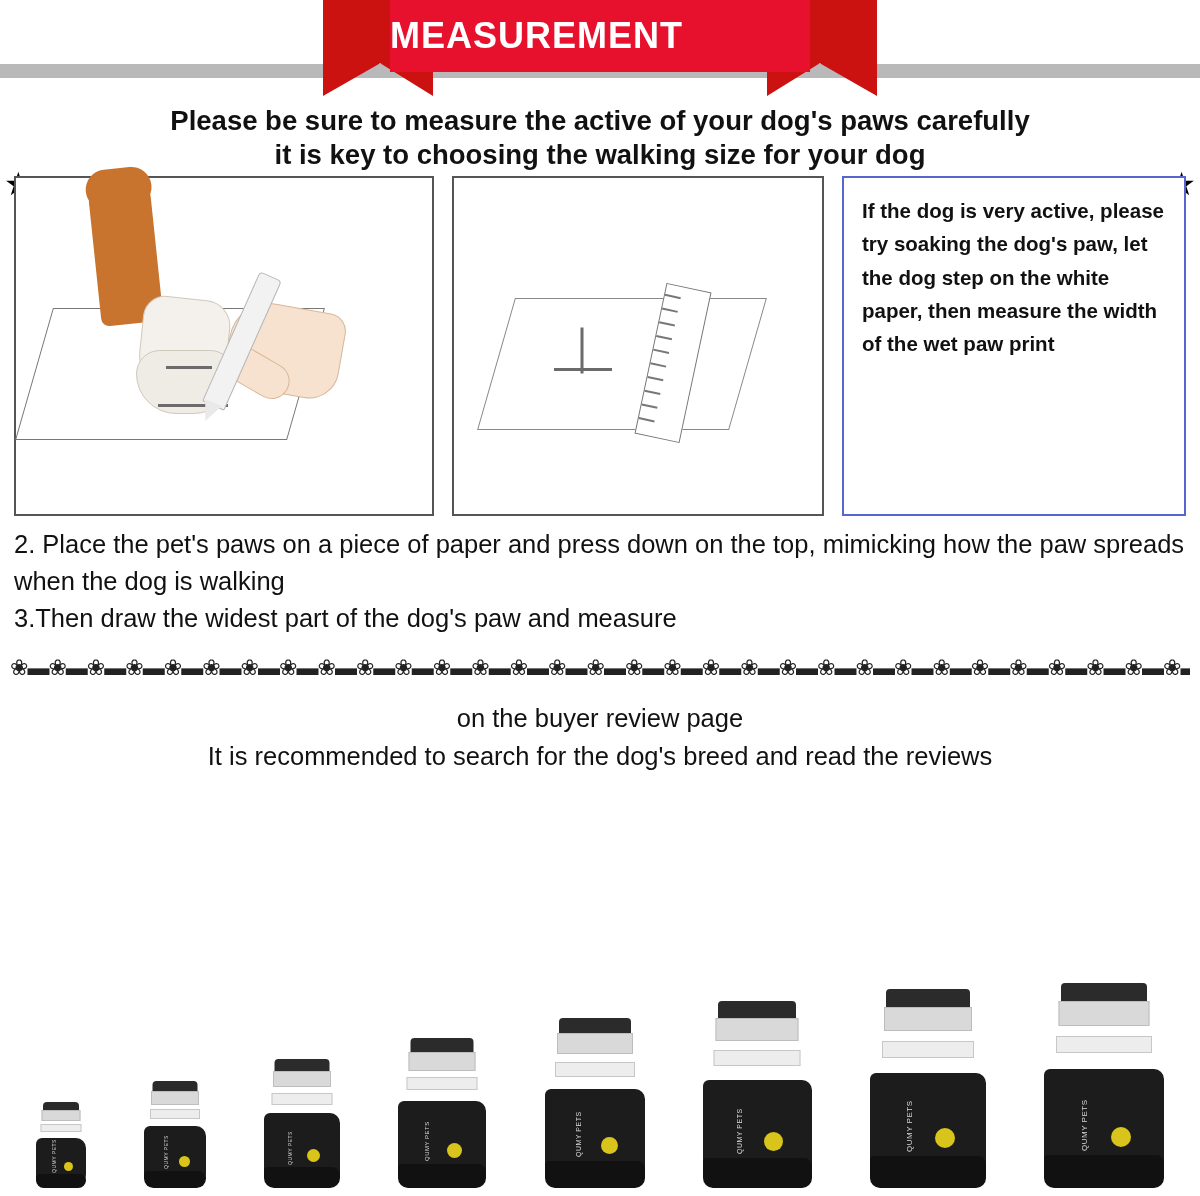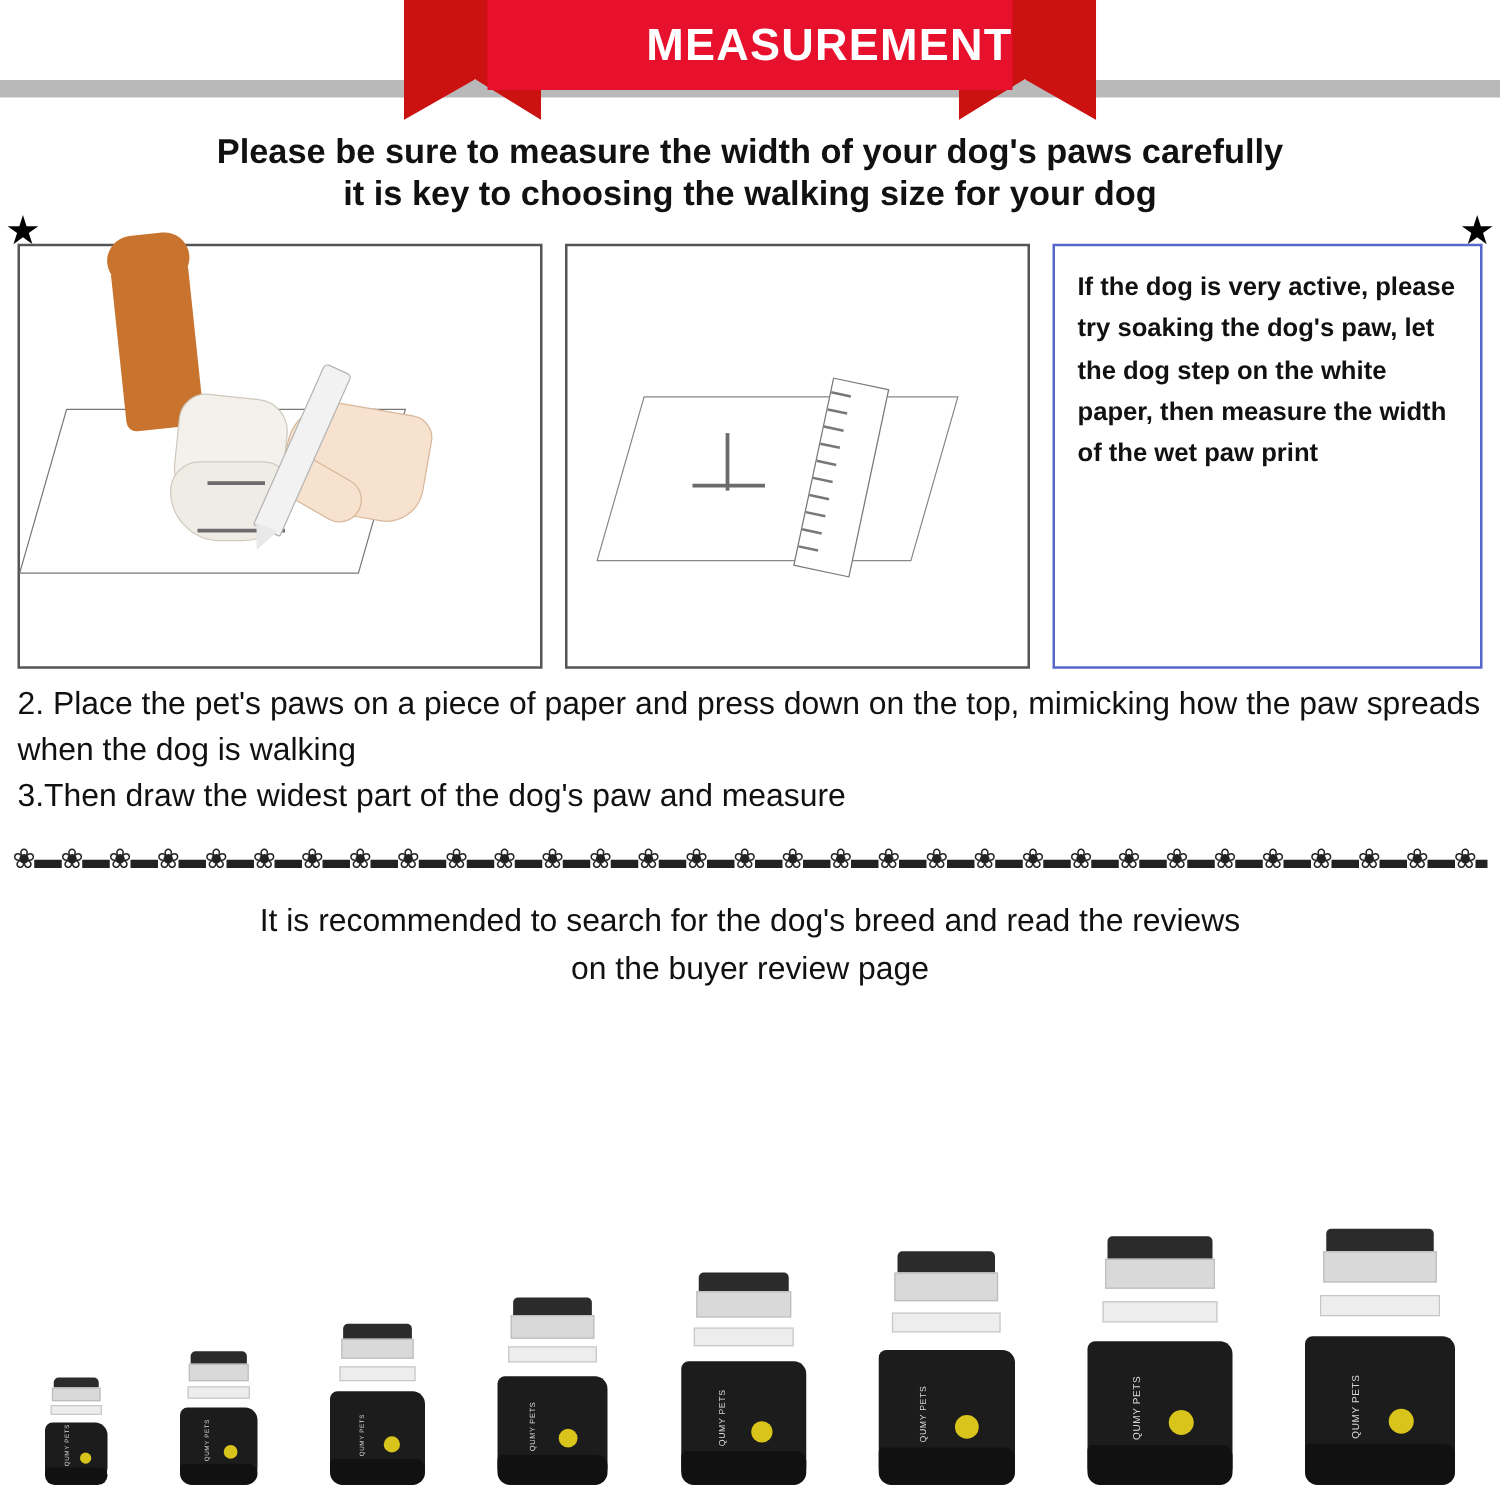--- a/index.html
+++ b/index.html
@@ -55,21 +55,21 @@
   }
   .ribbon .center {
     position: absolute;
     left: 55px;
     right: 55px;
     top: 0;
     height: 72px;
     background: #e8112d;
     display: flex;
     align-items: center;
-    justify-content: flex-end;
+    justify-content: flex-start;
   }
   .ribbon .center span {
     color: #ffffff;
     font-size: 36px;
     font-weight: bold;
     letter-spacing: 1px;
   }
 
   
   .headline {
@@ -87,21 +87,21 @@
     color: #000;
   }
   .star.left { left: 4px; top: 168px; }
   .star.right { right: 4px; top: 168px; }
 
   
   .panels {
     display: flex;
     gap: 18px;
     padding: 0 14px;
-    margin-top: 24px;
+    margin-top: 5px;
     height: 340px;
     box-sizing: border-box;
   }
   .panel {
     border: 2px solid #555;
     position: relative;
     background: #fff;
     box-sizing: border-box;
   }
   .panel.p1 { width: 420px; }
@@ -360,21 +360,21 @@
   <div class="ribbon">
     <div class="tail-left"></div>
     <div class="tail-right"></div>
     <div class="center">
       <span>MEASUREMENT</span>
     </div>
   </div>
 </div>
 
 <div class="headline">
-  <div>Please be sure to measure the width of your dog's paws carefully</div>
+  <div>Please be sure to measure the active of your dog's paws carefully</div>
   <div>it is key to choosing the walking size for your dog</div>
 </div>
 <div class="star left">★</div>
 <div class="star right">★</div>
 
 <div class="panels">
 
   <div class="panel p1">
     <div class="sheet1"></div>
     <div class="leg"></div>
@@ -412,22 +412,22 @@
 </div>
 
 <div class="instructions">
   <div>2. Place the pet's paws on a piece of paper and press down on the top, mimicking how the paw spreads when the dog is walking</div>
   <div>3.Then draw the widest part of the dog's paw and measure</div>
 </div>
 
 <div class="bone-divider">❀▬❀▬❀▬❀▬❀▬❀▬❀▬❀▬❀▬❀▬❀▬❀▬❀▬❀▬❀▬❀▬❀▬❀▬❀▬❀▬❀▬❀▬❀▬❀▬❀▬❀▬❀▬❀▬❀▬❀▬❀▬❀▬❀▬❀▬❀▬❀▬❀▬❀▬❀▬❀▬❀▬❀▬❀▬❀▬❀▬❀▬❀▬❀▬❀</div>
 
 <div class="recommend">
+  <div>on the buyer review page</div>
   <div>It is recommended to search for the dog's breed and read the reviews</div>
-  <div>on the buyer review page</div>
 </div>
 
 <div class="boots" id="boots-row">
     <div class="boot" style="width: 50px; height: 86px;">
       <div class="cuff-top" style="width: 36px; height: 8px;"></div>
       <div class="reflect" style="width: 37px; height: 9px; top: 8px;"></div>
       <div class="strap" style="width: 39px; height: 6px; top: 22px;"></div>
       <div class="shell" style="width: 50px; height: 50px;"></div>
       <div class="sole" style="width: 50px; height: 14px;"></div>
       <div class="logo" style="width: 9px; height: 9px; left: 28px; bottom: 17px;"></div>

